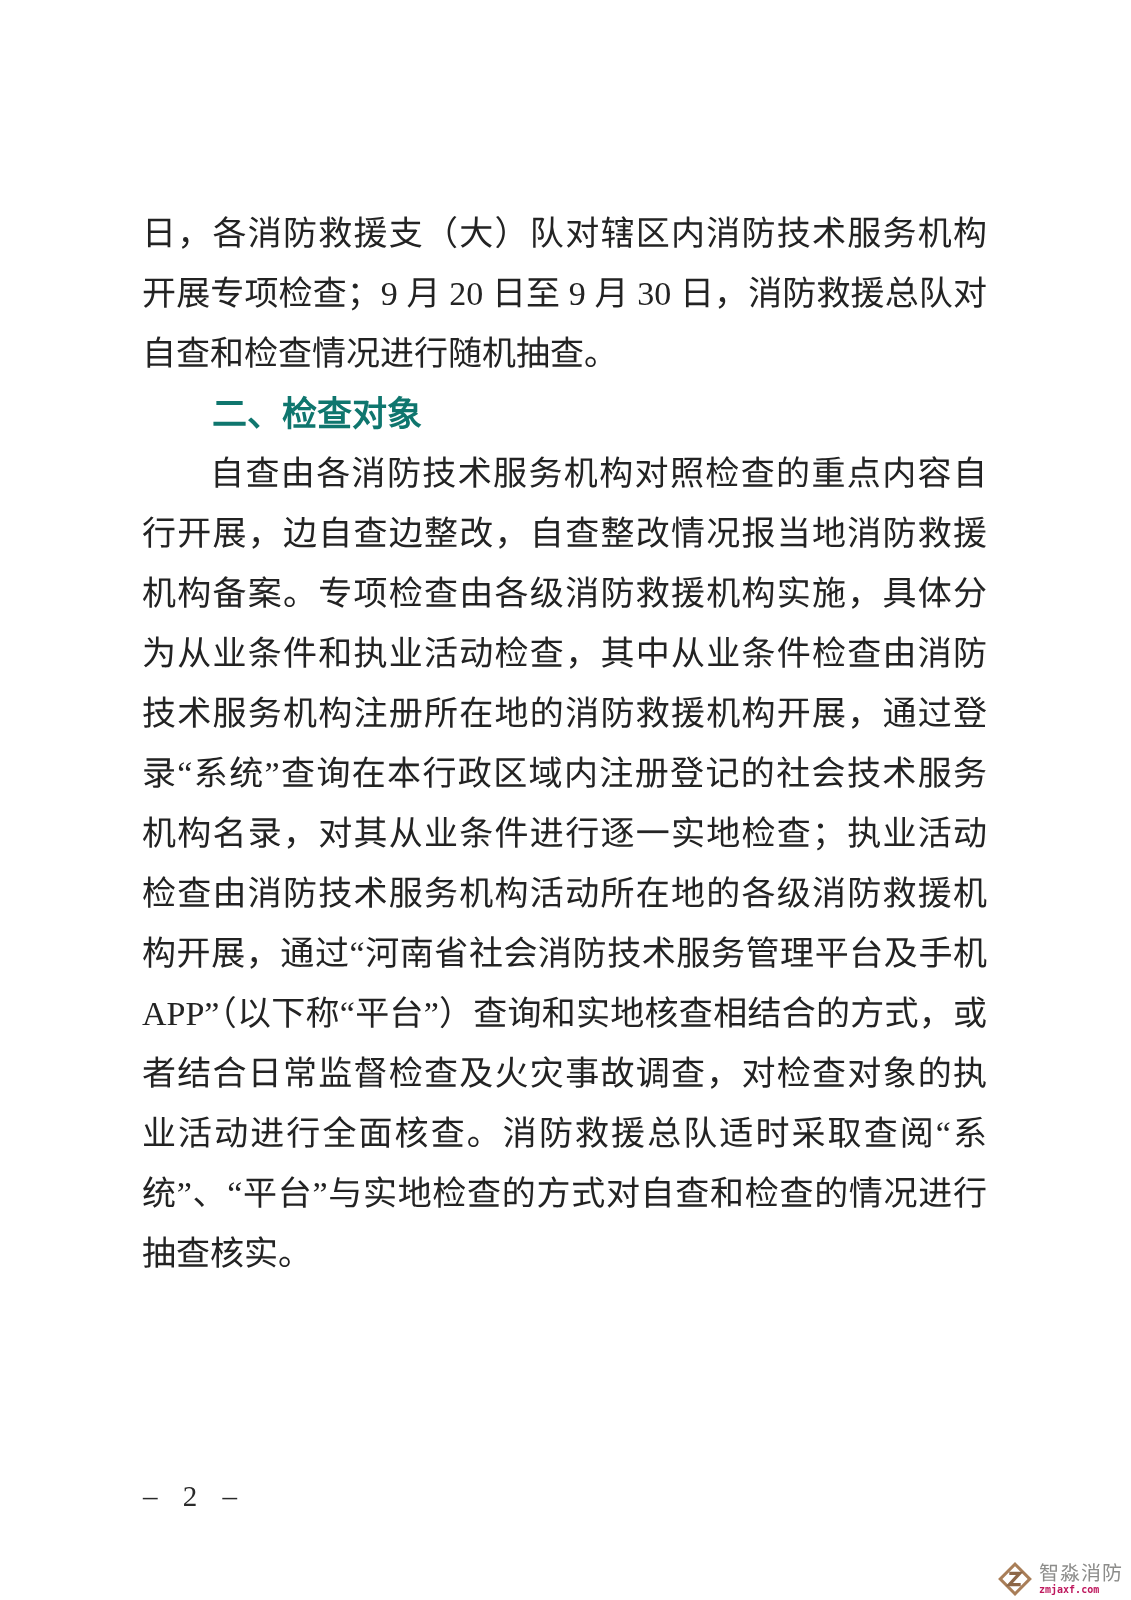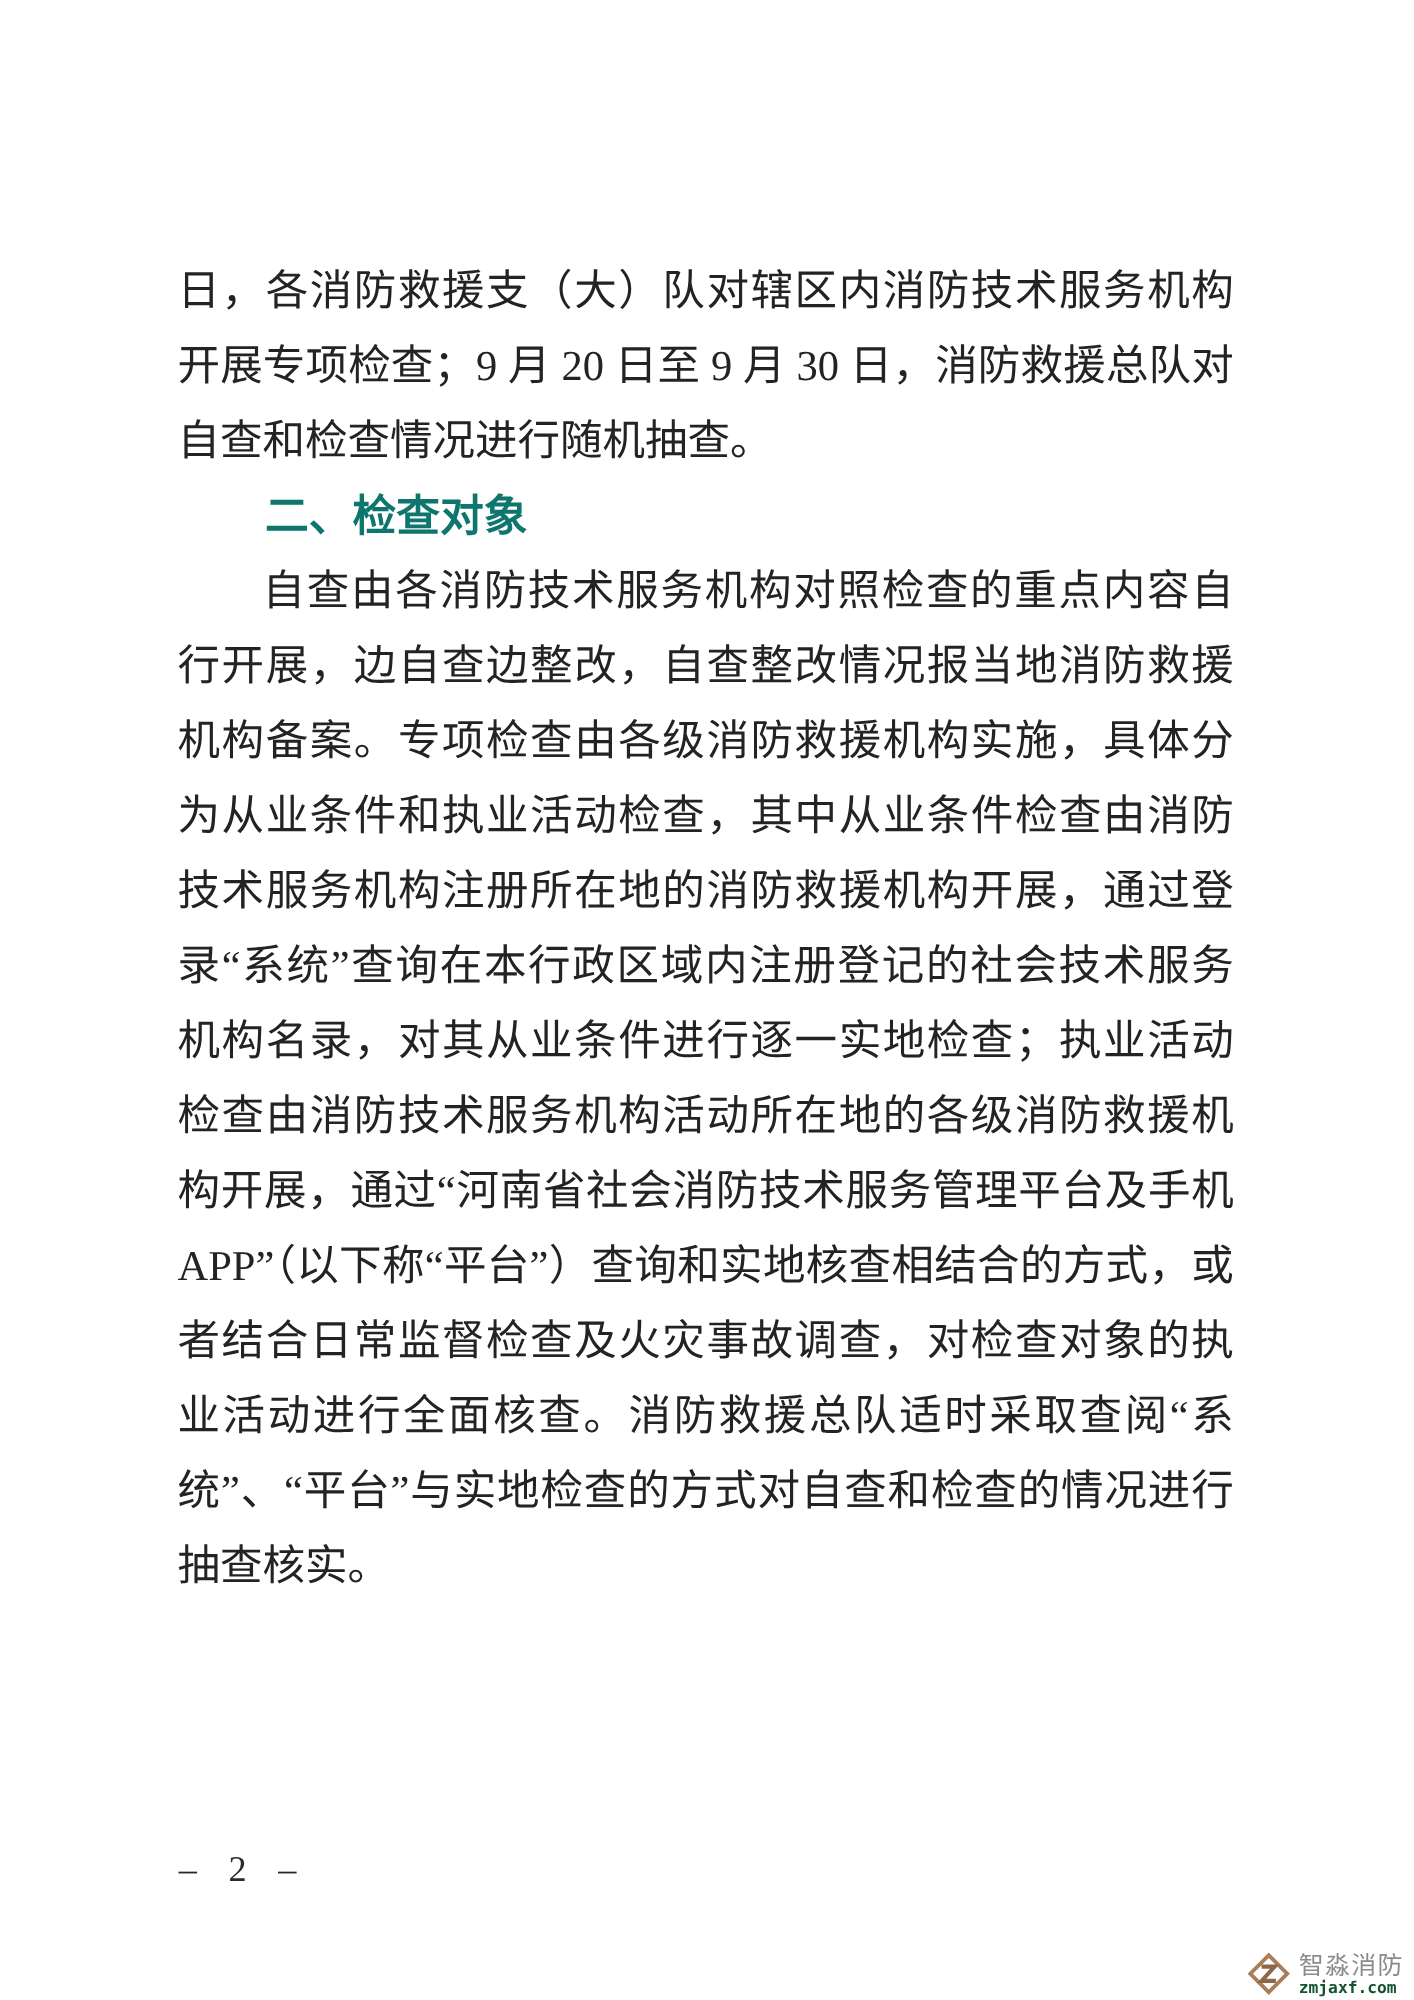--- a/index.html
+++ b/index.html
@@ -75,23 +75,23 @@
     line-height: 1;
   }
   .wm-brand {
     font-family: "DejaVu Sans", "Liberation Sans", sans-serif;
     font-size: 20px;
     color: #8c8c8a;
     letter-spacing: 1px;
   }
   .wm-domain {
     font-family: "DejaVu Sans Mono", "Liberation Mono", monospace;
-    font-size: 13px;
+    font-size: 10px;
     font-weight: 700;
-    color: #14532d;
+    color: #be185d;
     margin-top: 2px;
   }
 </style>
 </head>
 <body>
 
 <div class="page">
 
   <section class="content">
     <p class="para-cont">日，各消防救援支（大）队对辖区内消防技术服务机构开展专项检查；9 月 20 日至 9 月 30 日，消防救援总队对自查和检查情况进行随机抽查。</p>

